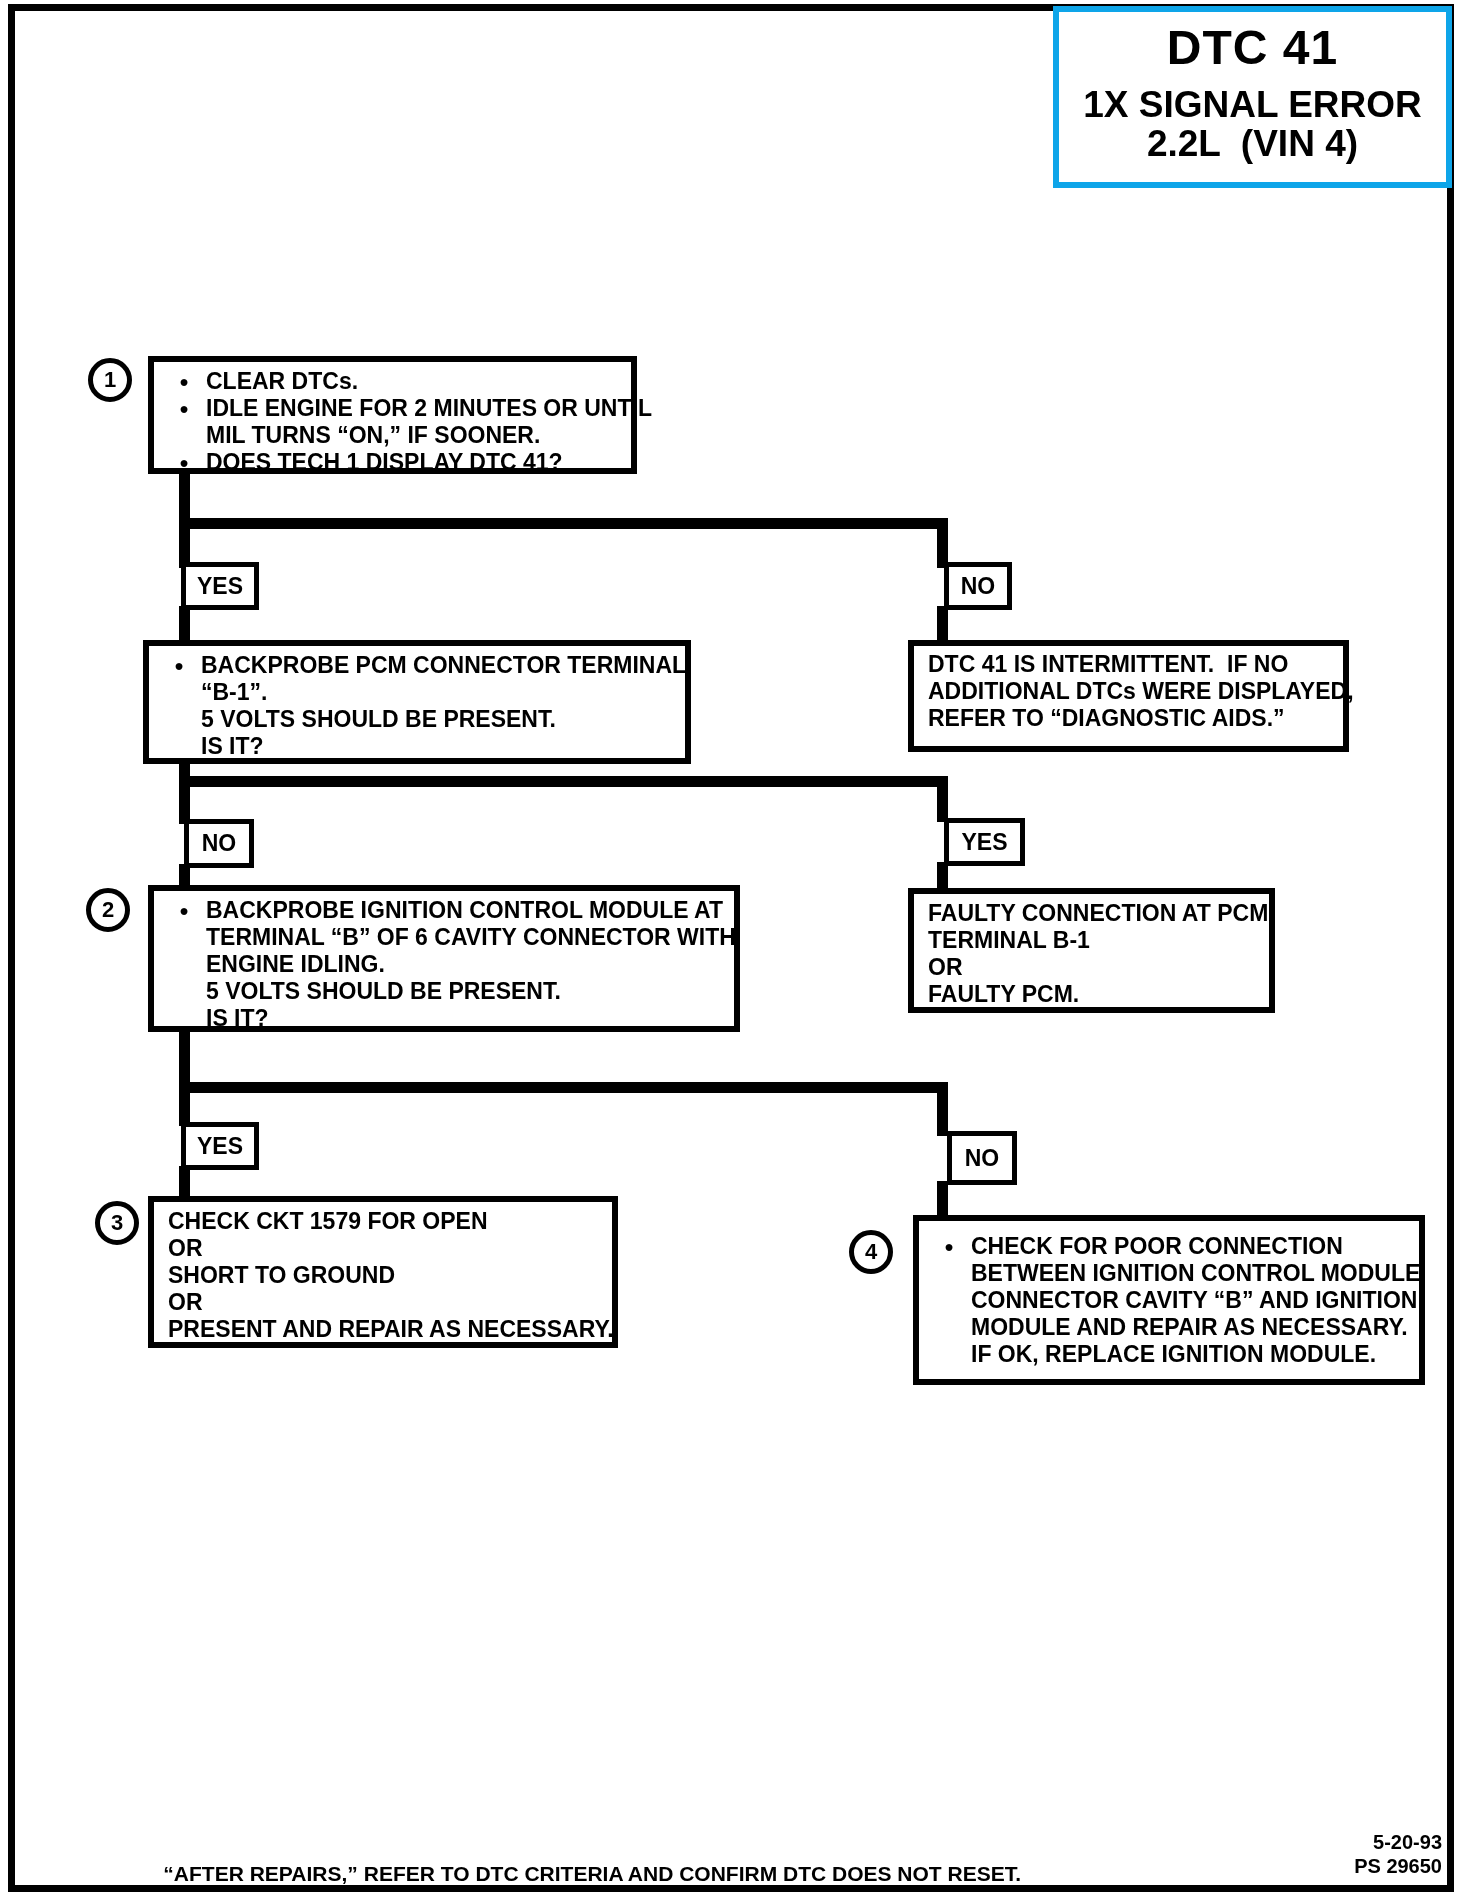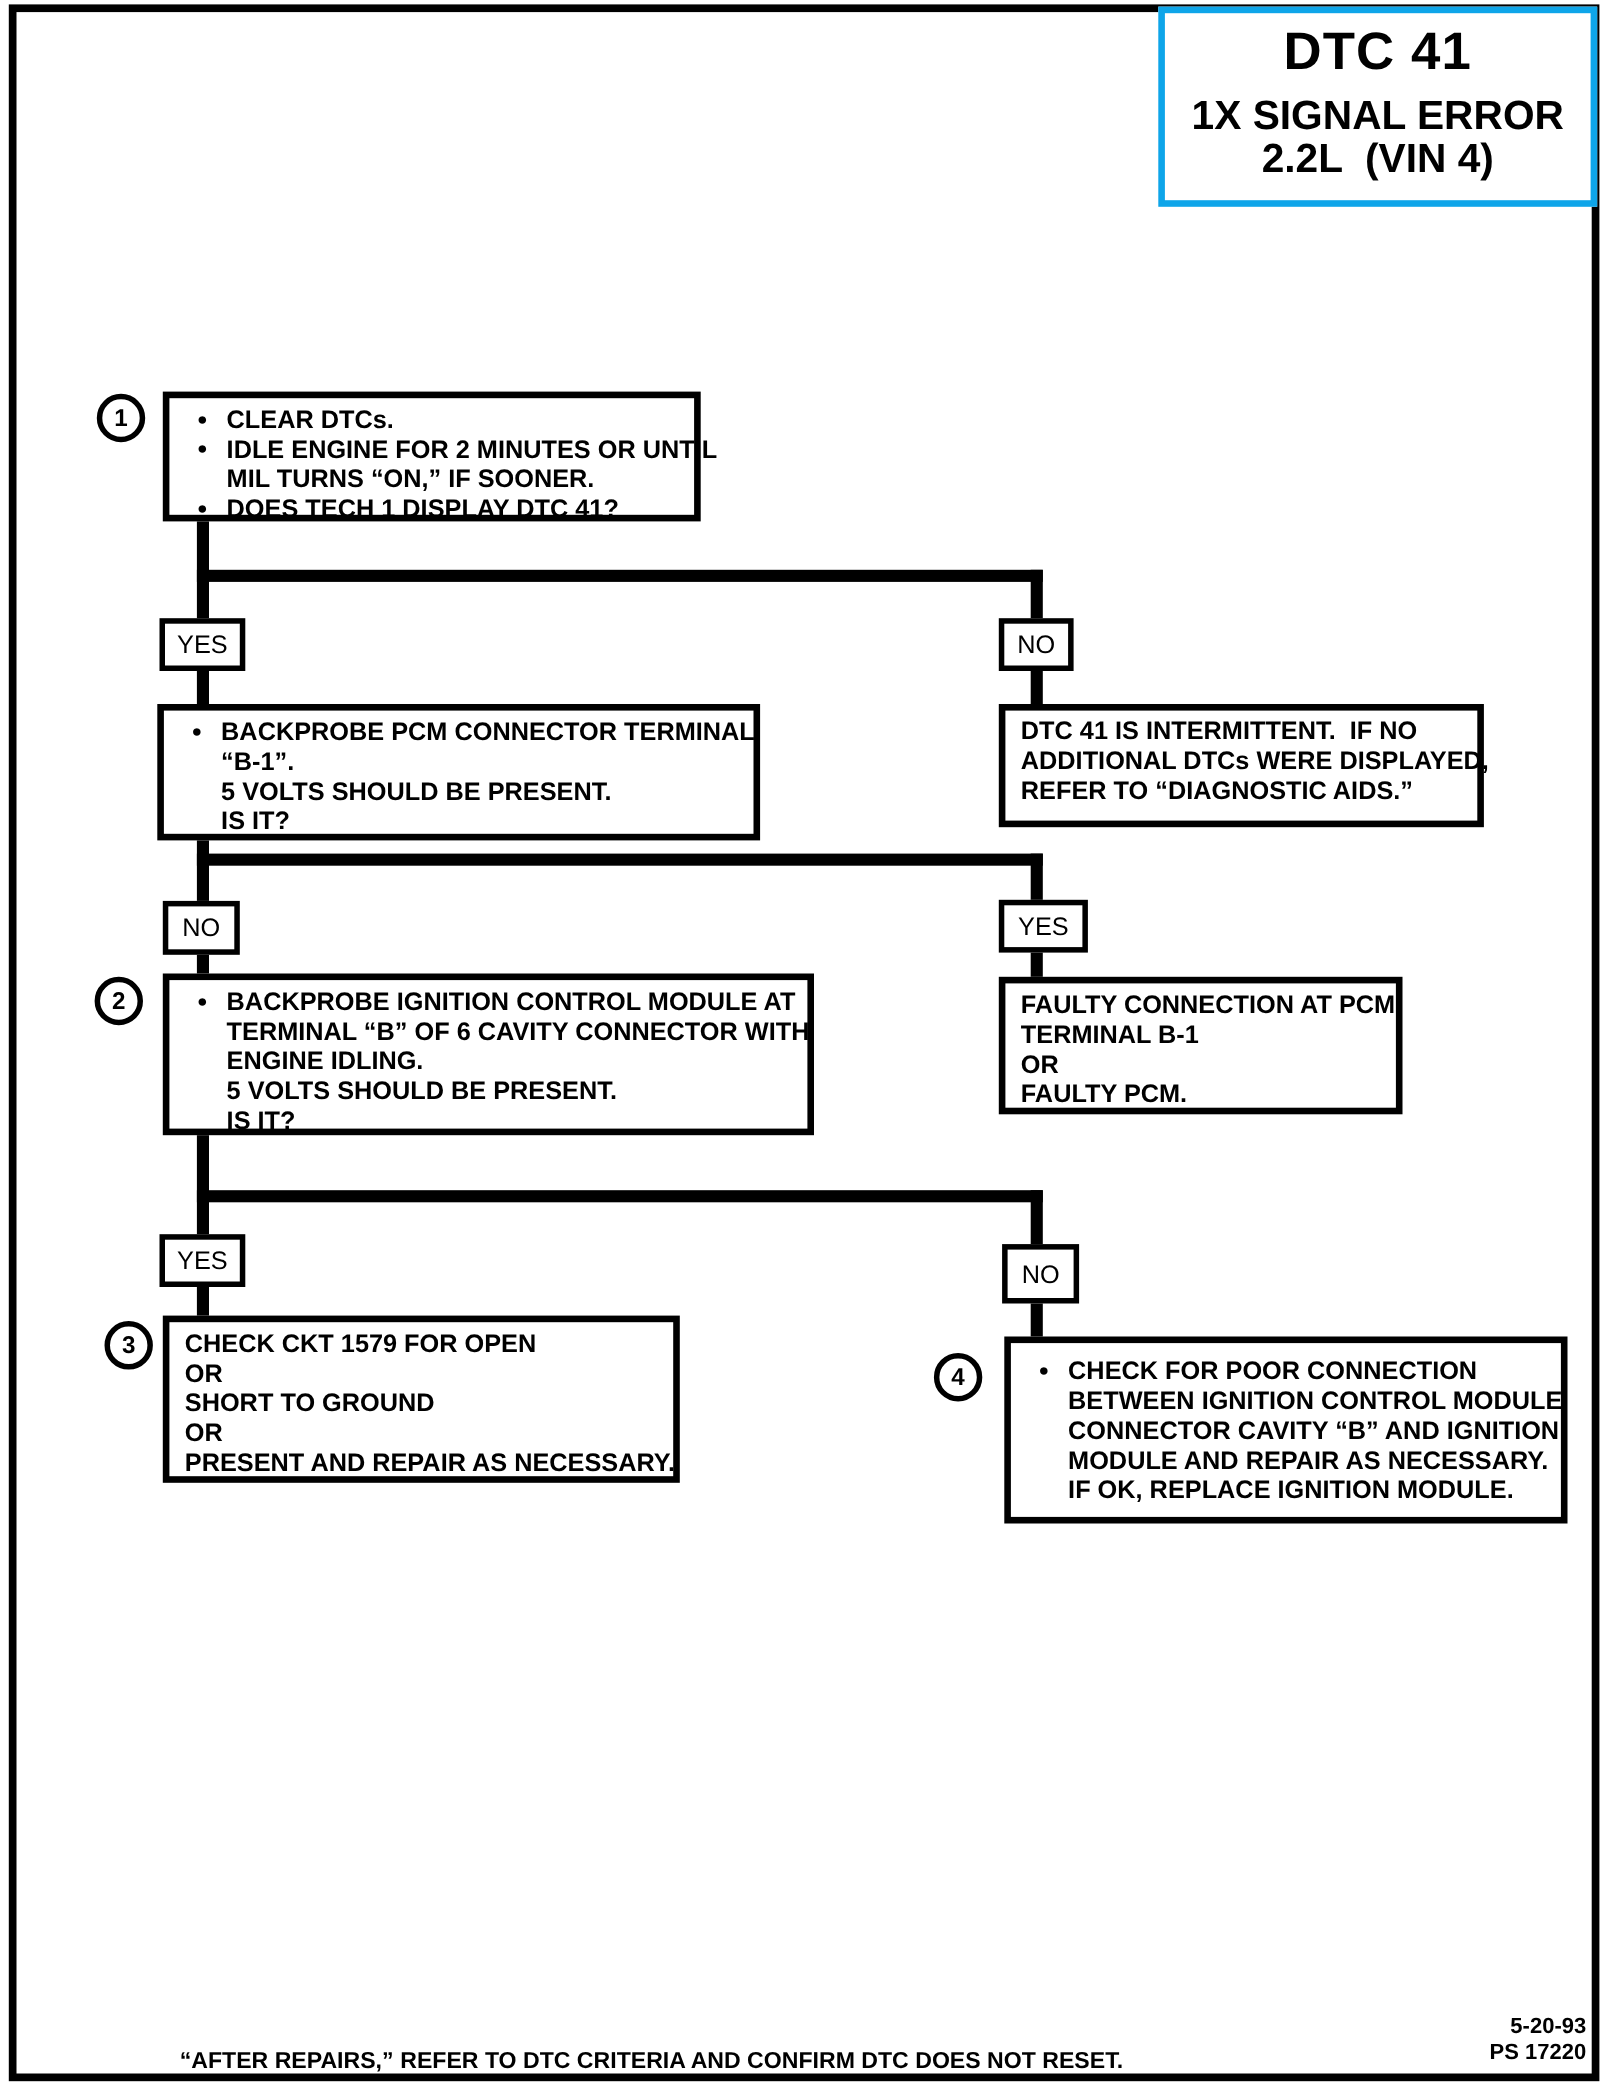--- a/index.html
+++ b/index.html
@@ -35,21 +35,21 @@
   }
   .row { display:flex; }
   .bul { flex:0 0 44px; text-align:center; font-size:16px; line-height:27px; }
   .txt { white-space:pre; }
   .line { white-space:pre; padding-left:6px; }
 
   
   .label-box {
     position:absolute; border:5px solid #000; box-sizing:border-box;
     background:#fff; display:flex; align-items:center; justify-content:center;
-    font-weight:normal; font-size:23px; z-index:3;
+    font-weight:bold; font-size:23px; z-index:3;margin-left:36px;
   }
 
   
   .circ {
     position:absolute; width:44px; height:44px; border:5px solid #000;
     border-radius:50%; box-sizing:border-box; background:#fff;
     display:flex; align-items:center; justify-content:center;
     font-weight:bold; font-size:22px; z-index:3;
   }
 
@@ -236,16 +236,16 @@
       <span class="bul"></span>
       <span class="txt">IF OK, REPLACE IGNITION MODULE.</span>
     </div>
   </div>
 
   <div class="footer-note">
     <span class="it">“AFTER REPAIRS,”</span><span class="rest">REFER TO DTC CRITERIA AND CONFIRM DTC DOES NOT RESET.</span>
   </div>
   <div class="footer-meta">
     <div>5-20-93</div>
-    <div>PS 17220</div>
+    <div>PS 29650</div>
   </div>
 
 </div>
 
 </body></html>

